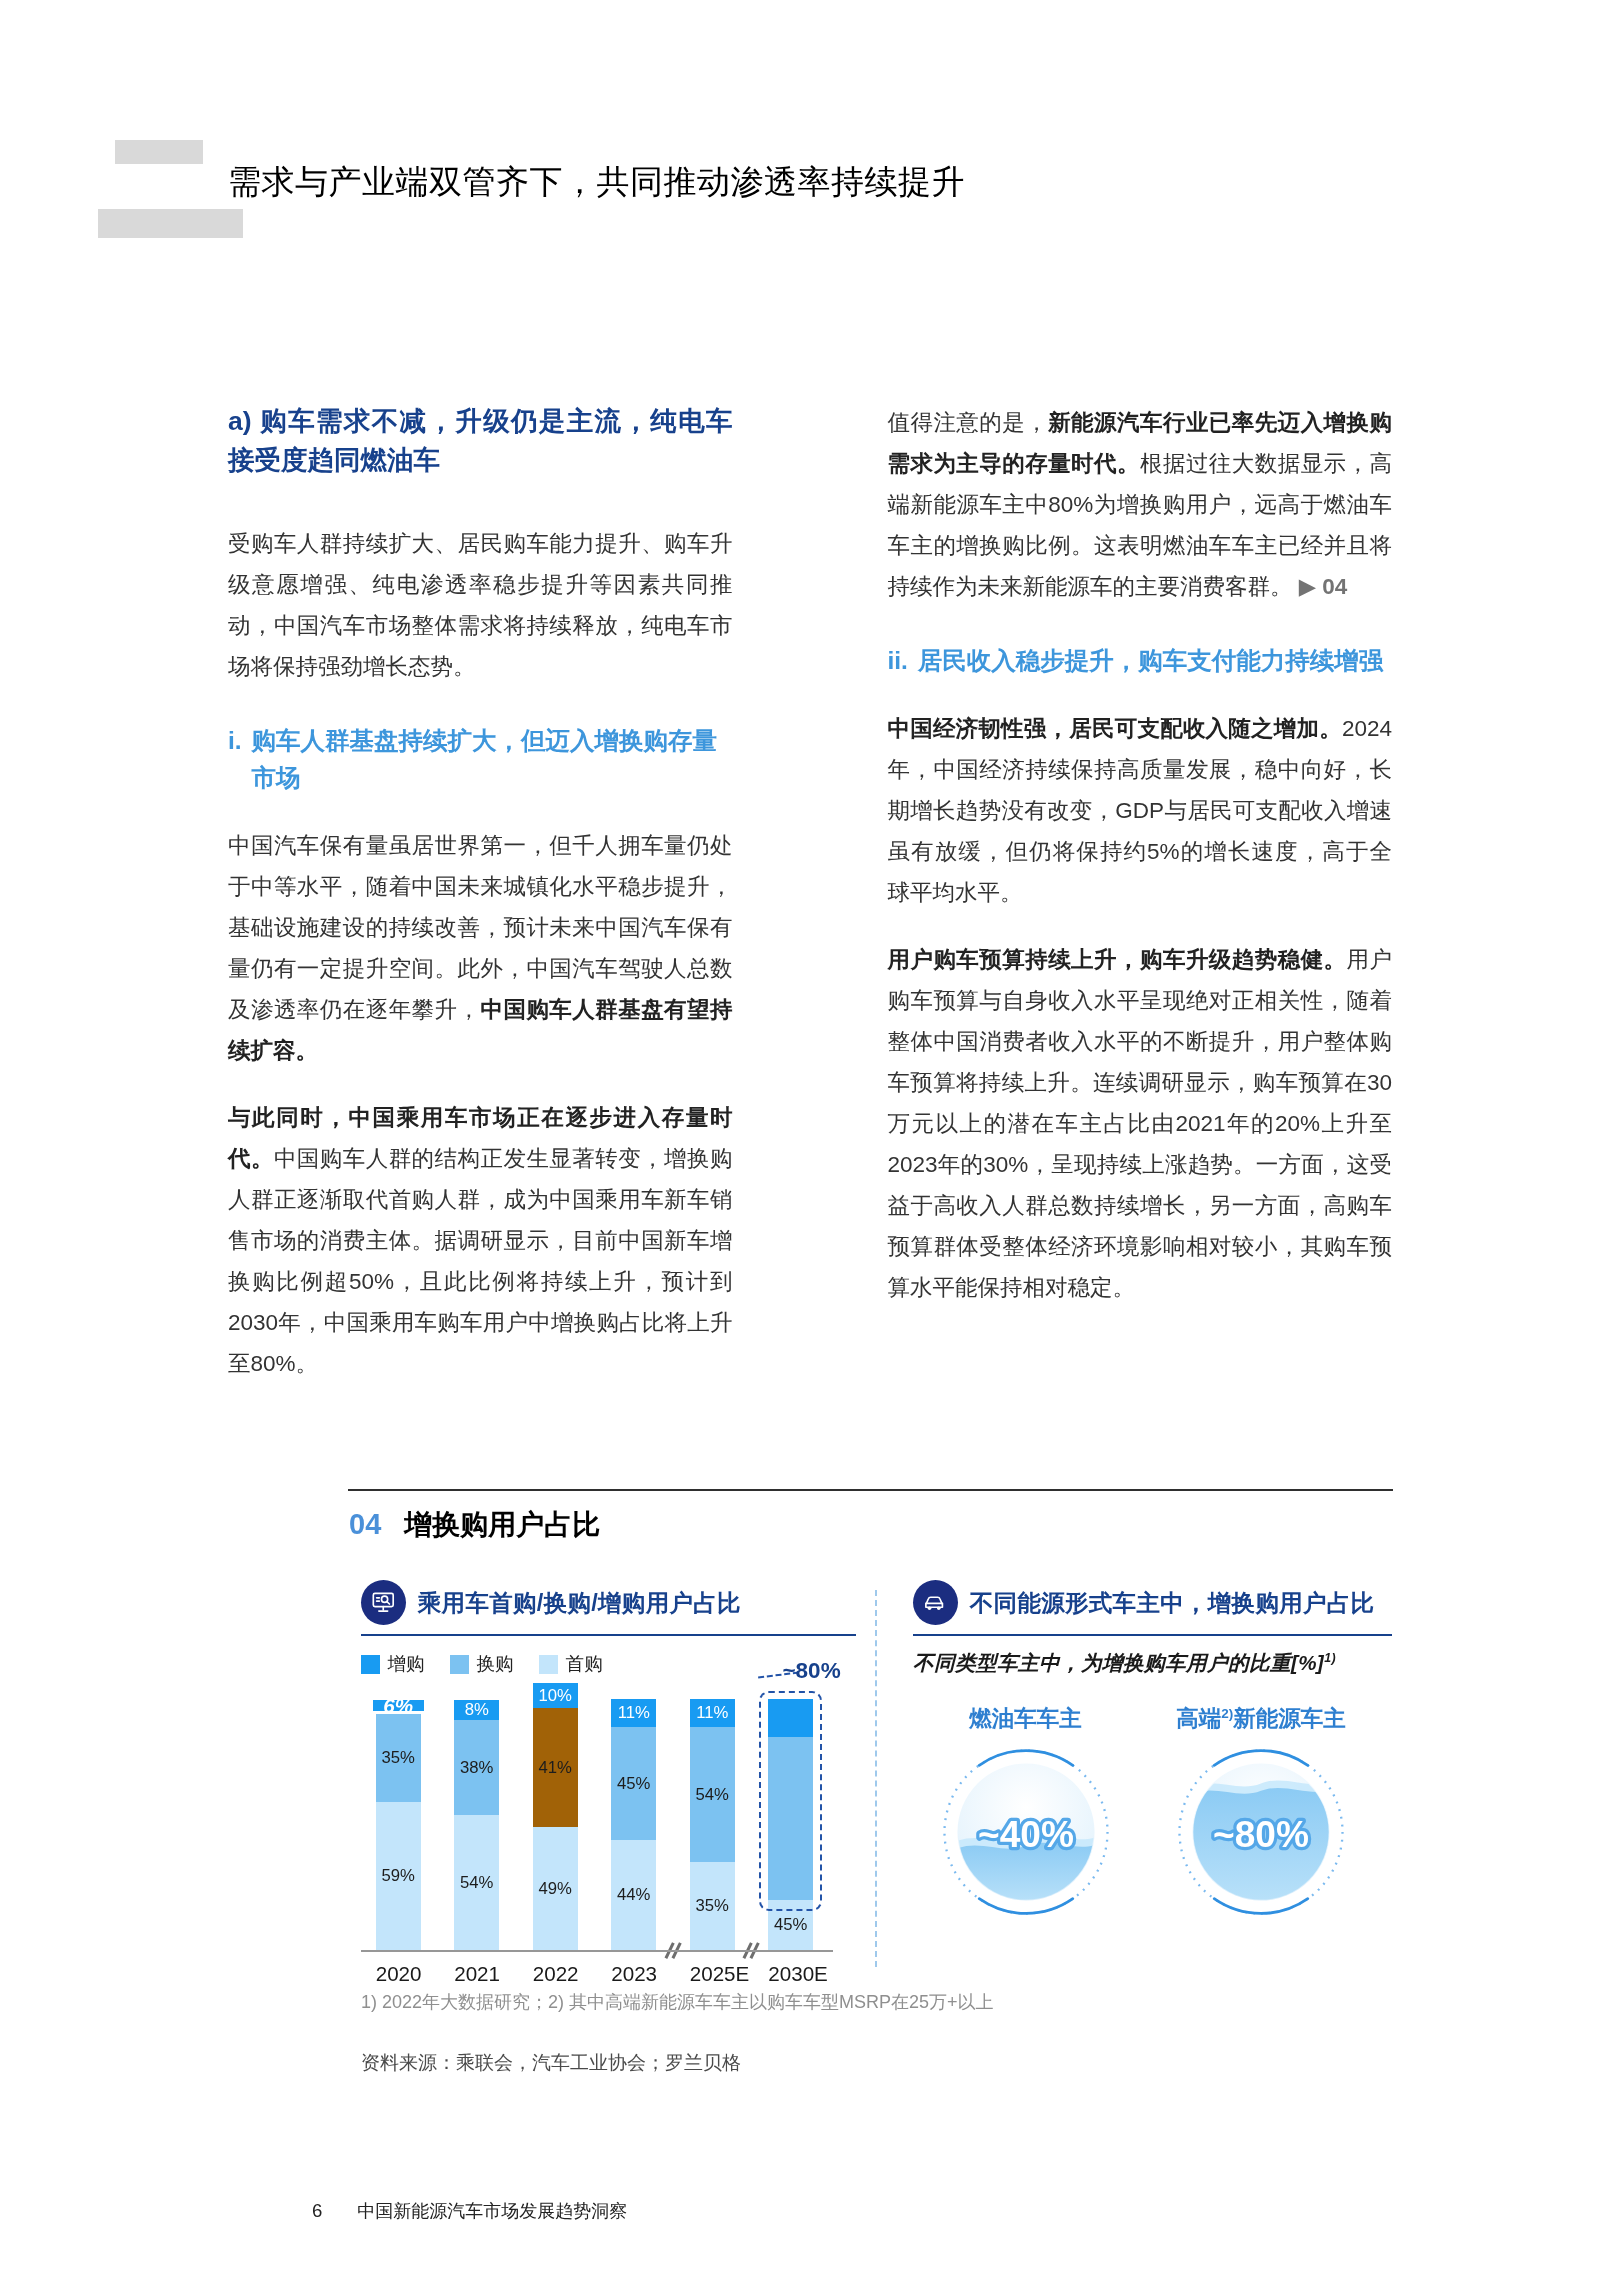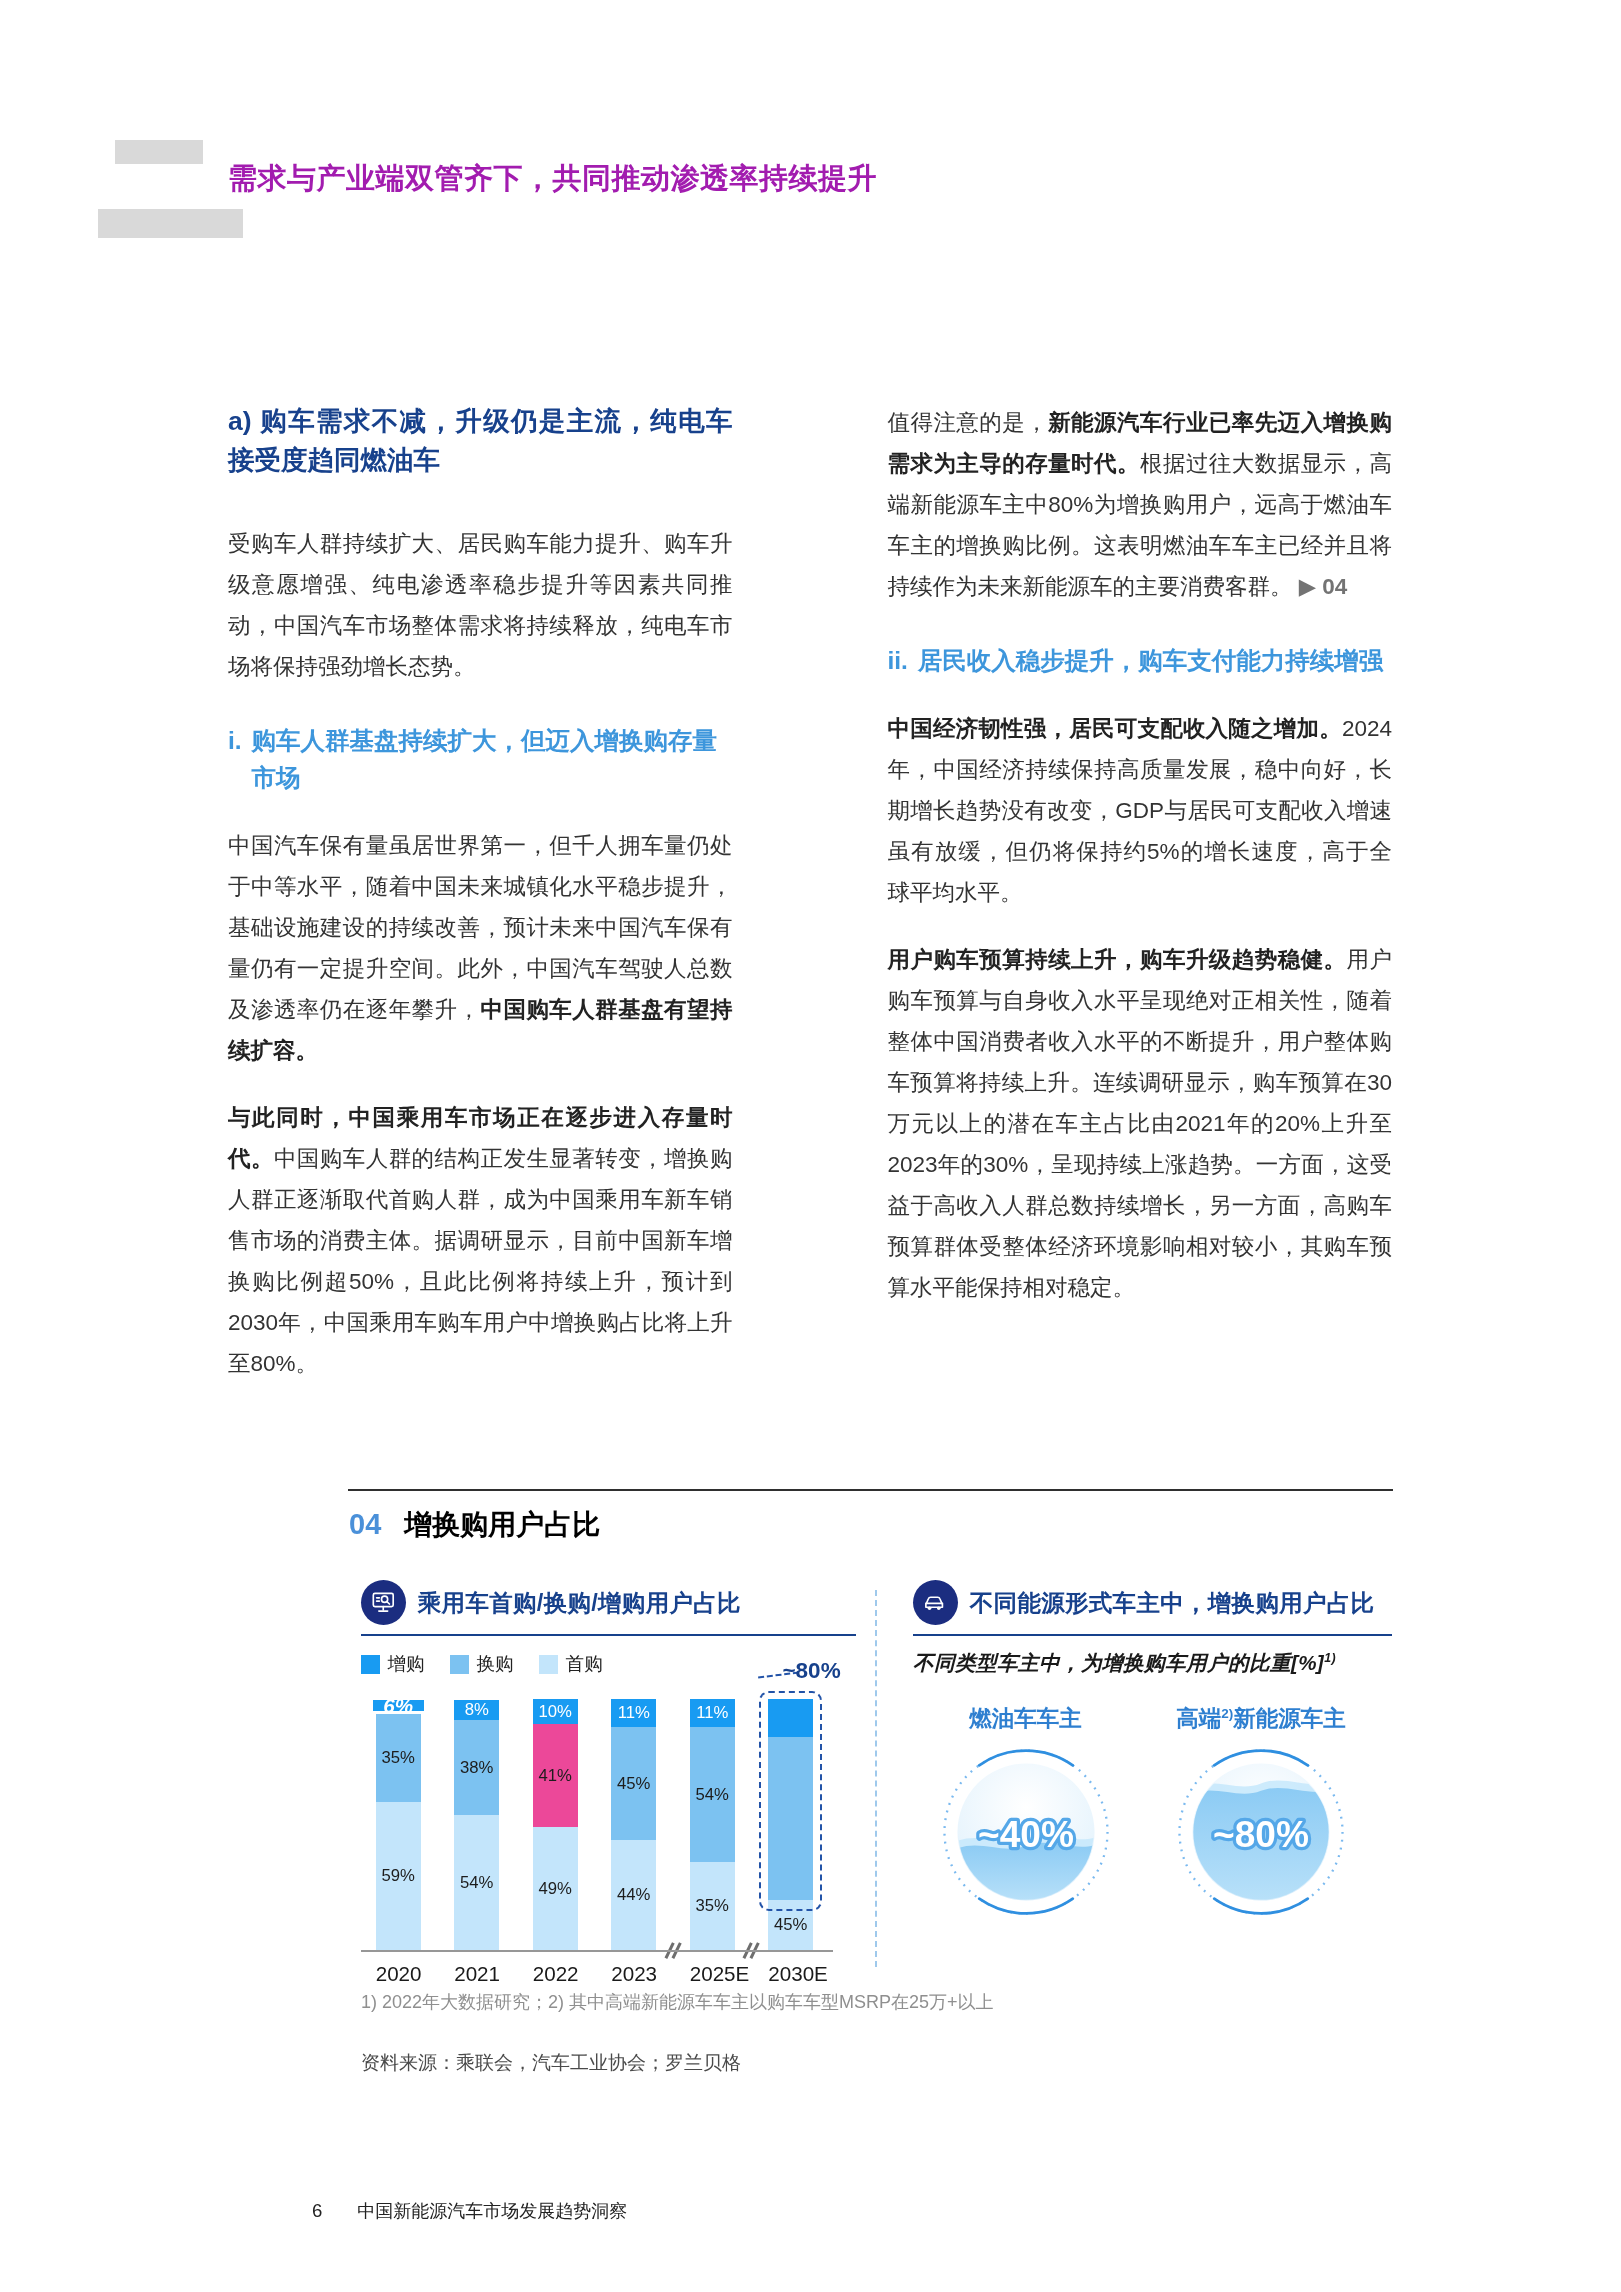--- a/index.html
+++ b/index.html
@@ -1,22 +1,22 @@
 <!DOCTYPE html>
 <html lang="zh"><head>
 <meta charset="utf-8">
 <style>
   html,body{margin:0;padding:0;background:#fff;}
   .page{position:relative;width:1621px;height:2293px;background:#ffffff;overflow:hidden;
         font-family:"Liberation Sans","DejaVu Sans",sans-serif;color:#333;}
   .decor{position:absolute;background:#d9d9d9;}
   .decor1{left:115px;top:140px;width:88px;height:23.5px;}
   .decor2{left:98px;top:209px;width:145px;height:29px;}
-  .page-title{position:absolute;left:228px;top:137px;width:1166px;font-size:29px;line-height:45px;
-              font-weight:700;color:#a21caf;letter-spacing:0.5px;}
+  .page-title{position:absolute;left:228px;top:137px;width:1166px;font-size:33px;line-height:45px;
+              font-weight:400;color:#000000;letter-spacing:0.5px;}
   
   .cols{position:absolute;left:228px;top:402px;width:1164px;display:flex;column-gap:155px;}
   .col{width:505px;}
   .heading-a{color:#17418c;font-size:26.5px;line-height:39px;font-weight:700;margin:0 0 43px 0;text-align:justify;}
   p.body{font-size:22.5px;line-height:41px;text-align:justify;margin:0 0 25.5px 0;color:#333;}
   p.body .b{font-weight:700;color:#222;}
   p.body .marker{color:#737373;font-weight:700;}
   .subhead{display:flex;color:#3d96dc;font-size:24.5px;line-height:37px;font-weight:700;margin:35px 0 29px 0;}
   .subhead .no{flex:none;margin-right:9.8px;}
   .mt0{margin-top:0;}
@@ -161,21 +161,21 @@
             <span>38%</span>
           </div>
           <div class="seg s2" style="height: 135px; background: rgb(195, 229, 251);">
             <span>54%</span>
           </div>
         </div>
         <div class="bar-col">
           <div class="seg s0" style="height: 25px; background: rgb(24, 155, 242);">
             <span>10%</span>
           </div>
-          <div class="seg s1" style="height: 103px; background: #ec4899;">
+          <div class="seg s1" style="height: 119px; background: #a16207;">
             <span>41%</span>
           </div>
           <div class="seg s2" style="height: 123px; background: rgb(195, 229, 251);">
             <span>49%</span>
           </div>
         </div>
         <div class="bar-col">
           <div class="seg s0" style="height: 28px; background: rgb(24, 155, 242);">
             <span>11%</span>
           </div>

